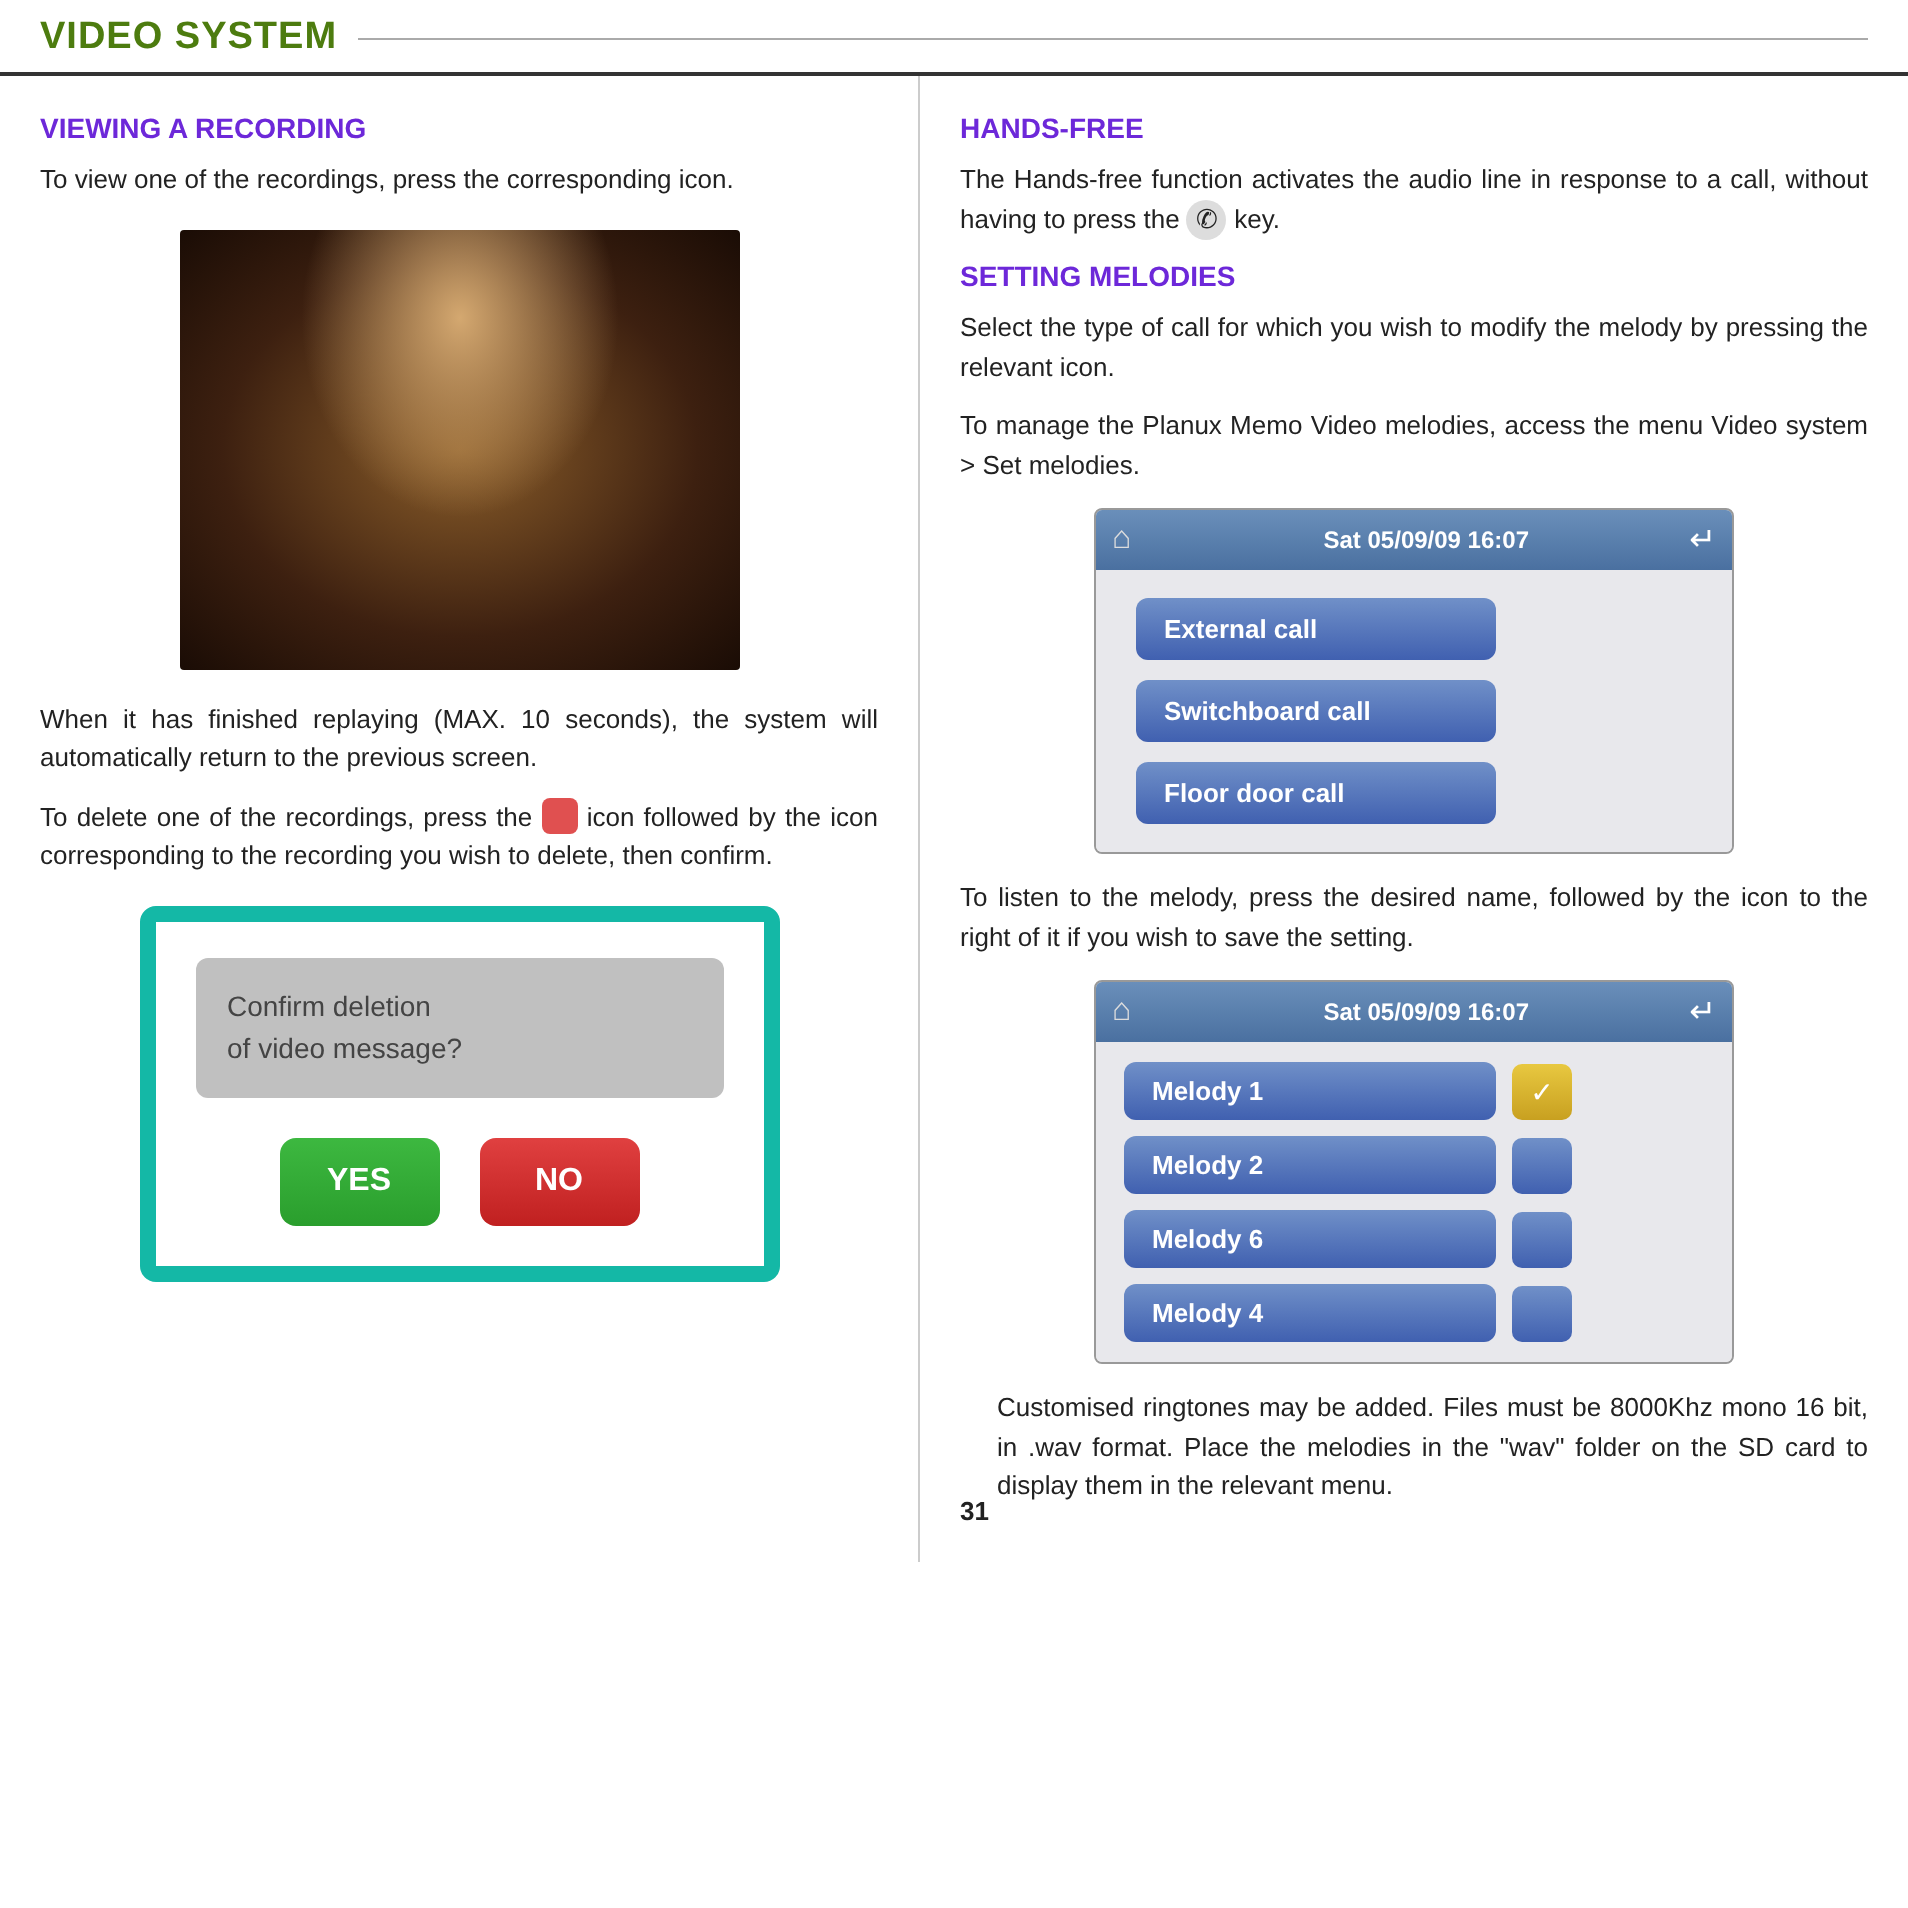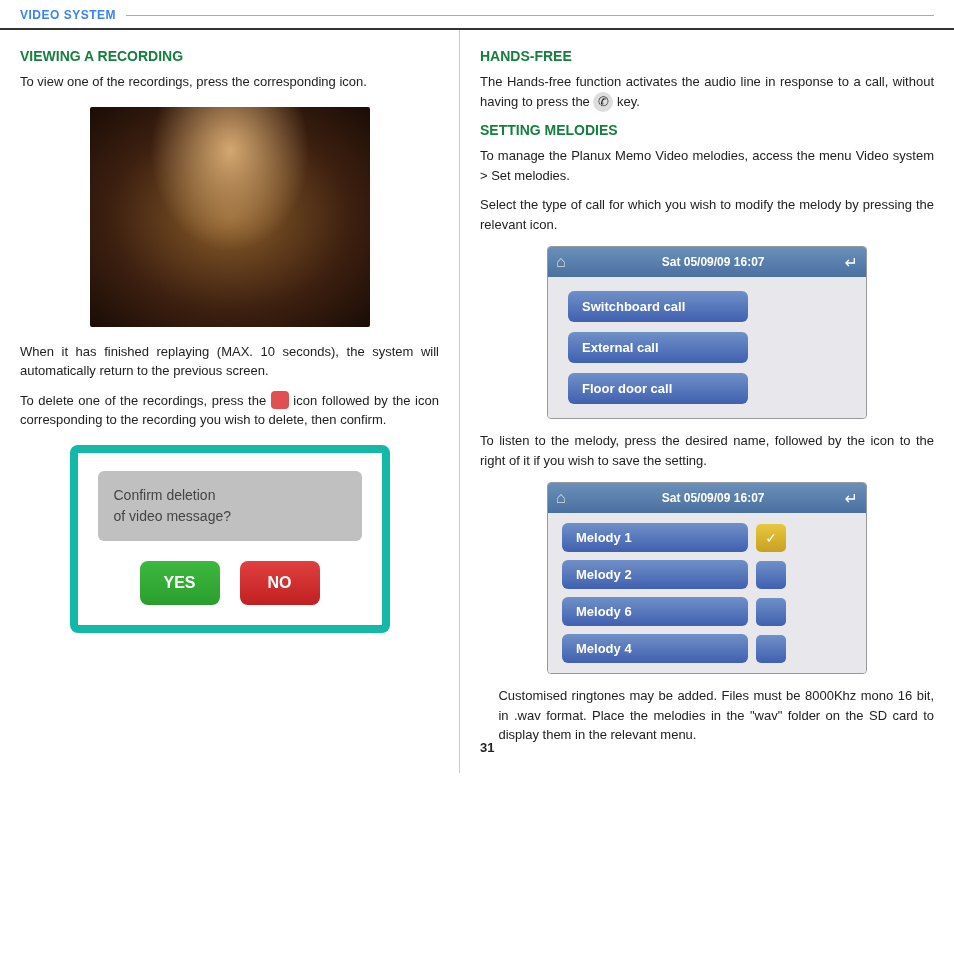--- a/index.html
+++ b/index.html
@@ -14,22 +14,22 @@
 
     
     .header {
       border-bottom: 2px solid #333;
       padding: 8px 20px 6px 20px;
       display: flex;
       align-items: center;
     }
     .header-title {
       font-weight: bold;
-      font-size: 12px;
-      color: #3b82f6;
+      font-size: 19px;
+      color: #4d7c0f;
       letter-spacing: 0.5px;
     }
     .header-line {
       flex: 1;
       height: 1px;
       background: #aaa;
       margin-left: 10px;
     }
 
     
@@ -41,21 +41,21 @@
       width: 460px;
       padding: 18px 20px 18px 20px;
       border-right: 1px solid #ccc;
     }
     .col-right {
       width: 494px;
       padding: 18px 20px 18px 20px;
     }
 
     .section-title {
-      color: #15803d;
+      color: #6d28d9;
       font-weight: bold;
       font-size: 14px;
       margin-bottom: 8px;
       text-transform: uppercase;
     }
 
     p {
       font-size: 13px;
       line-height: 1.5;
       margin-bottom: 10px;
@@ -315,32 +315,32 @@
       <div class="section-title">HANDS-FREE</div>
       <p>
         <span>The Hands-free function activates the audio line in response to a call, without having to press the</span>
         <span class="phone-icon">✆</span>
         <span>key.</span>
       </p>
     </div>
 
     <div>
       <div class="section-title">SETTING MELODIES</div>
+      <p>Select the type of call for which you wish to modify the melody by pressing the relevant icon.</p>
       <p>To manage the Planux Memo Video melodies, access the menu Video system &gt; Set melodies.</p>
-      <p>Select the type of call for which you wish to modify the melody by pressing the relevant icon.</p>
 
       <div class="screen-widget">
         <div class="screen-header">
           <span class="screen-header-icon">⌂</span>
           <span class="screen-header-time">Sat 05/09/09 16:07</span>
           <span class="screen-header-back">↵</span>
         </div>
         <div class="screen-body">
+          <button class="screen-btn">External call</button>
           <button class="screen-btn">Switchboard call</button>
-          <button class="screen-btn">External call</button>
           <button class="screen-btn">Floor door call</button>
         </div>
       </div>
 
       <p>To listen to the melody, press the desired name, followed by the icon to the right of it if you wish to save the setting.</p>
 
       <div class="melody-screen">
         <div class="screen-header">
           <span class="screen-header-icon">⌂</span>
           <span class="screen-header-time">Sat 05/09/09 16:07</span>

